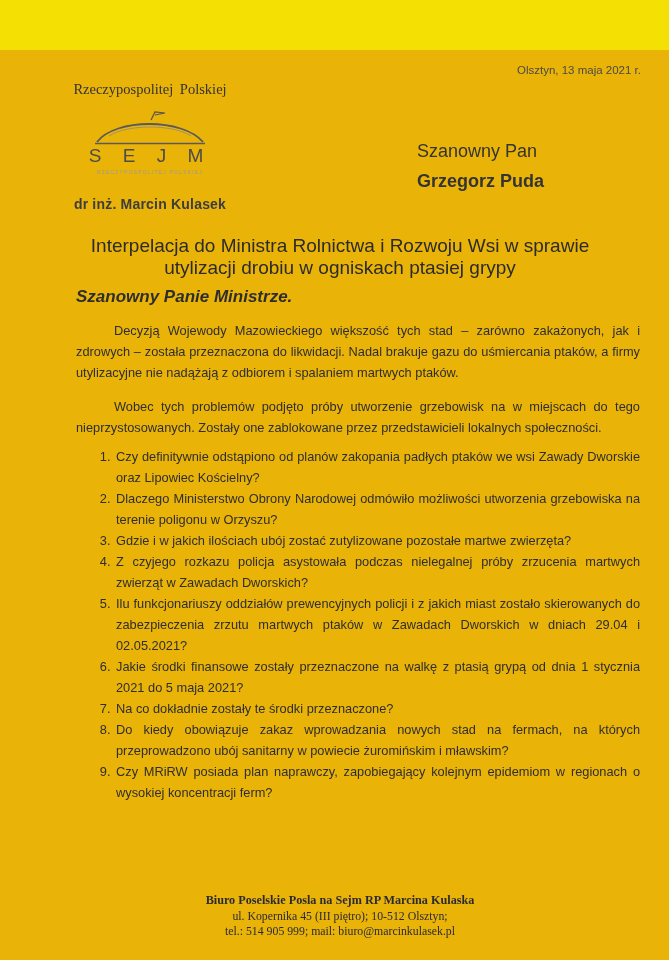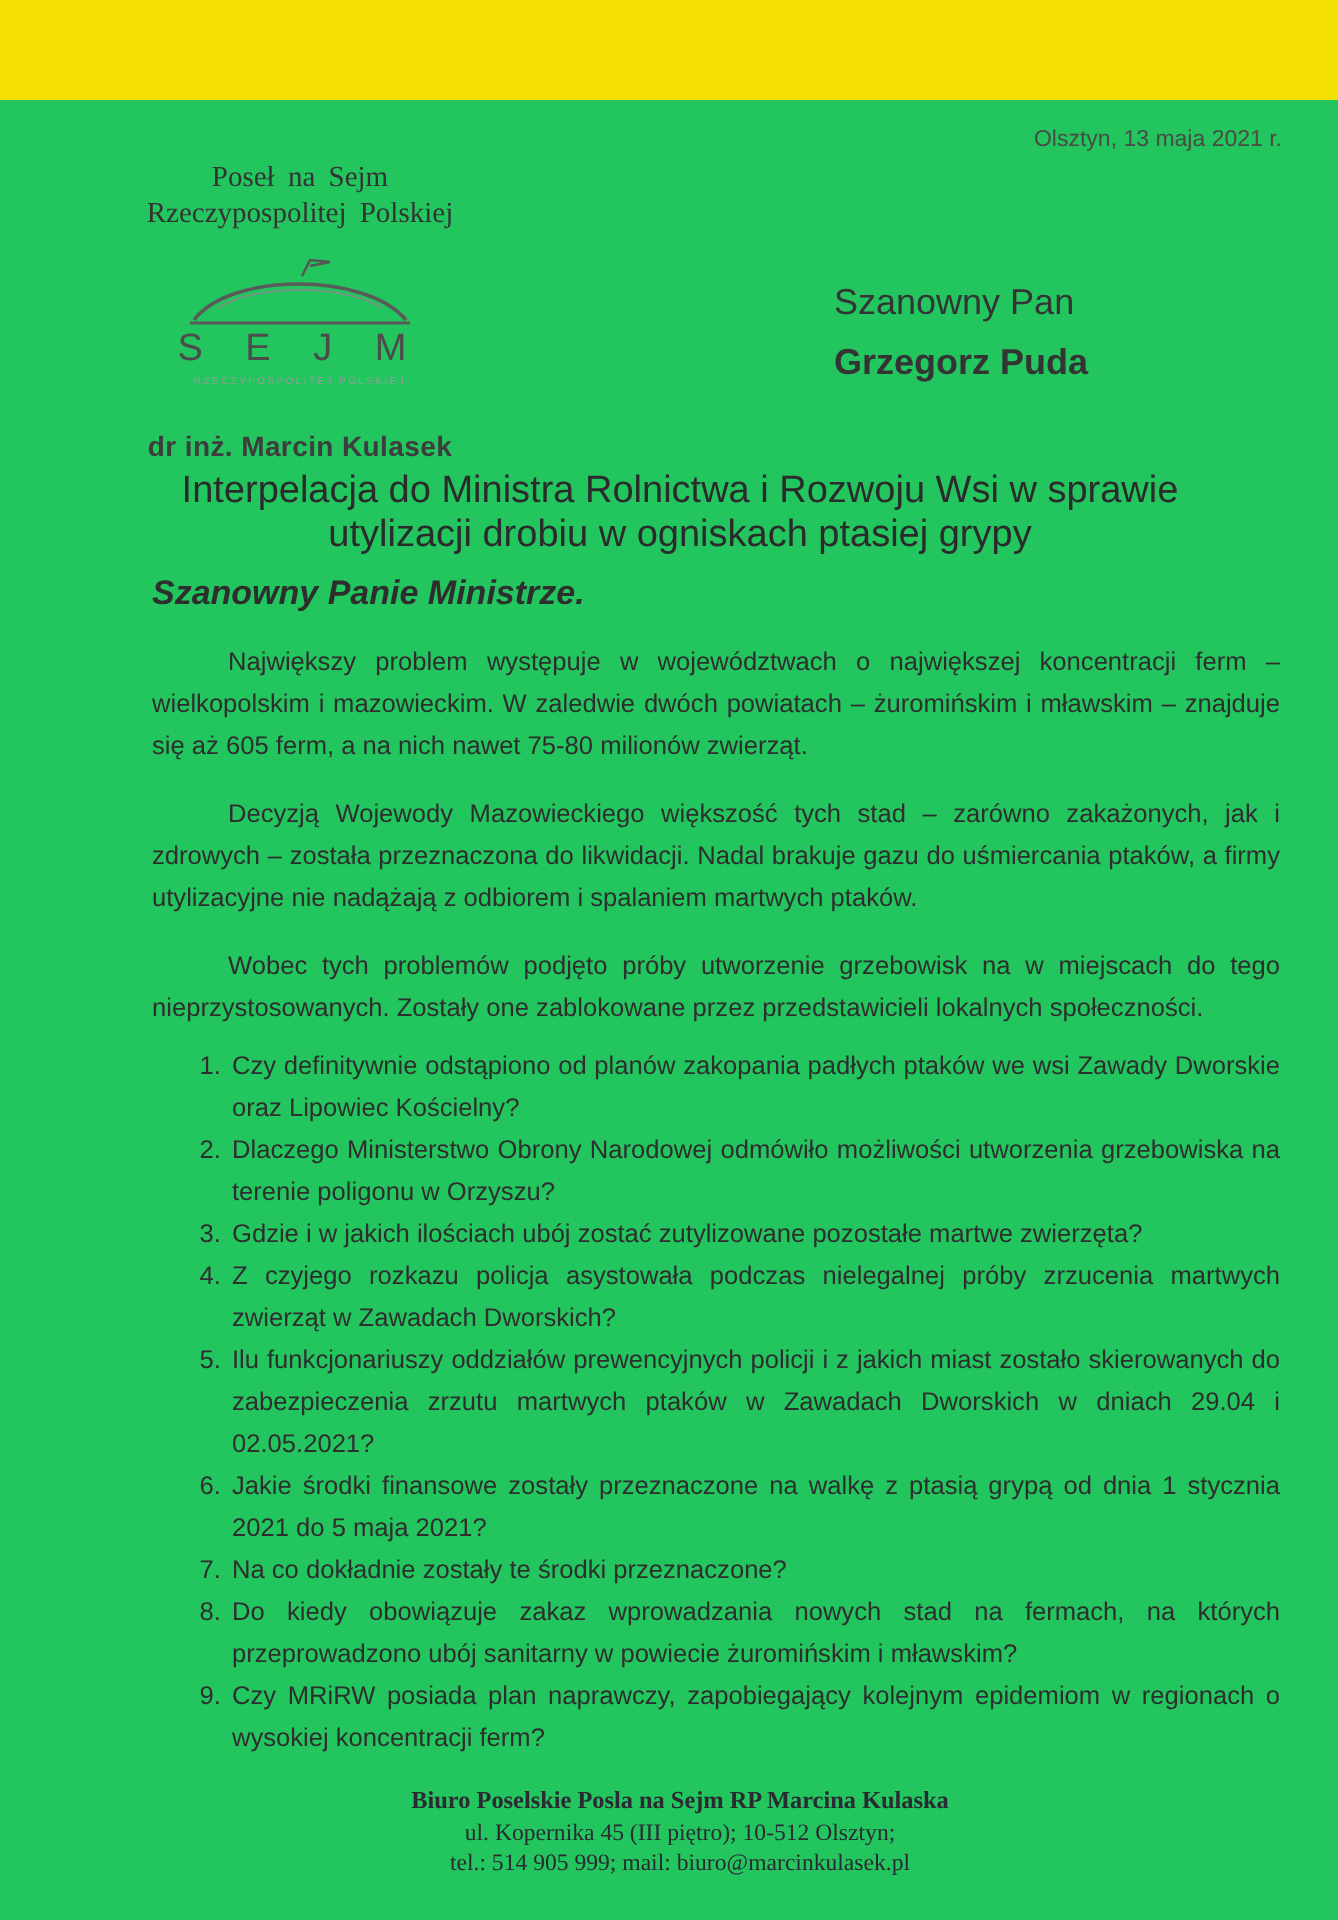--- a/index.html
+++ b/index.html
@@ -1,18 +1,18 @@
 <!DOCTYPE html>
 <html lang="pl"><head>
 <meta charset="utf-8">
 <style>
   html,body { margin:0; padding:0; background:#888; }
   .page {
     position:relative; width:669px; height:960px; margin:0 auto;
-    background:#22c55e; overflow:hidden;
+    background:#eab308; overflow:hidden;
     font-family:"Liberation Sans", sans-serif; color:#2e2e2e;
   }
   .topbar { position:absolute; top:0; left:0; width:669px; height:50px; background:#f5e003; }
   .dateline {
     position:absolute; top:64px; right:28px;
     font-size:11.5px; color:#4a4a46;
   }
   .sender-block {
     position:absolute; top:80px; left:50px; width:200px; text-align:center;
   }
@@ -51,21 +51,20 @@
 <body>
 
 <div class="page">
 
   <div class="topbar"></div>
 
   <div class="dateline">Olsztyn, 13 maja 2021 r.</div>
 
   <div class="sender-block">
     <div class="sender-title">
-      <div>Poseł na Sejm</div>
       <div>Rzeczypospolitej Polskiej</div>
     </div>
     <div class="logo">
       <svg class="logo-svg" width="150" height="72" viewBox="0 0 150 72">
 
         <path d="M76,14 L80,6 L90,7 L80,9" fill="none" stroke="#555" stroke-width="1.2"></path>
 
         <path d="M22,36 C40,12 108,12 128,36" fill="none" stroke="#5a5a5a" stroke-width="1.8"></path>
         <path d="M34,30 C52,18 98,18 116,30" fill="none" stroke="#8a8a8a" stroke-width="0.8"></path>
 
@@ -80,21 +79,20 @@
   <div class="recipient">
     <div>Szanowny Pan</div>
     <div class="name">Grzegorz Puda</div>
   </div>
 
   <div class="subject">Interpelacja do Ministra Rolnictwa i Rozwoju Wsi w sprawie utylizacji drobiu w ogniskach ptasiej grypy</div>
 
   <div class="bodyflow">
     <div class="salute">Szanowny Panie Ministrze.</div>
 
-    <p class="para">Największy problem występuje w województwach o największej koncentracji ferm – wielkopolskim i mazowieckim. W zaledwie dwóch powiatach – żuromińskim i mławskim – znajduje się aż 605 ferm, a na nich nawet 75-80 milionów zwierząt.</p>
     <p class="para">Decyzją Wojewody Mazowieckiego większość tych stad – zarówno zakażonych, jak i zdrowych – została przeznaczona do likwidacji. Nadal brakuje gazu do uśmiercania ptaków, a firmy utylizacyjne nie nadążają z odbiorem i spalaniem martwych ptaków.</p>
     <p class="para">Wobec tych problemów podjęto próby utworzenie grzebowisk na w miejscach do tego nieprzystosowanych. Zostały one zablokowane przez przedstawicieli lokalnych społeczności.</p>
 
 
     <ol class="questions">
       <li>Czy definitywnie odstąpiono od planów zakopania padłych ptaków we wsi Zawady Dworskie oraz Lipowiec Kościelny?</li>
       <li>Dlaczego Ministerstwo Obrony Narodowej odmówiło możliwości utworzenia grzebowiska na terenie poligonu w Orzyszu?</li>
       <li>Gdzie i w jakich ilościach ubój zostać zutylizowane pozostałe martwe zwierzęta?</li>
       <li>Z czyjego rozkazu policja asystowała podczas nielegalnej próby zrzucenia martwych zwierząt w Zawadach Dworskich?</li>
       <li>Ilu funkcjonariuszy oddziałów prewencyjnych policji i z jakich miast zostało skierowanych do zabezpieczenia zrzutu martwych ptaków w Zawadach Dworskich w dniach 29.04 i 02.05.2021?</li>

